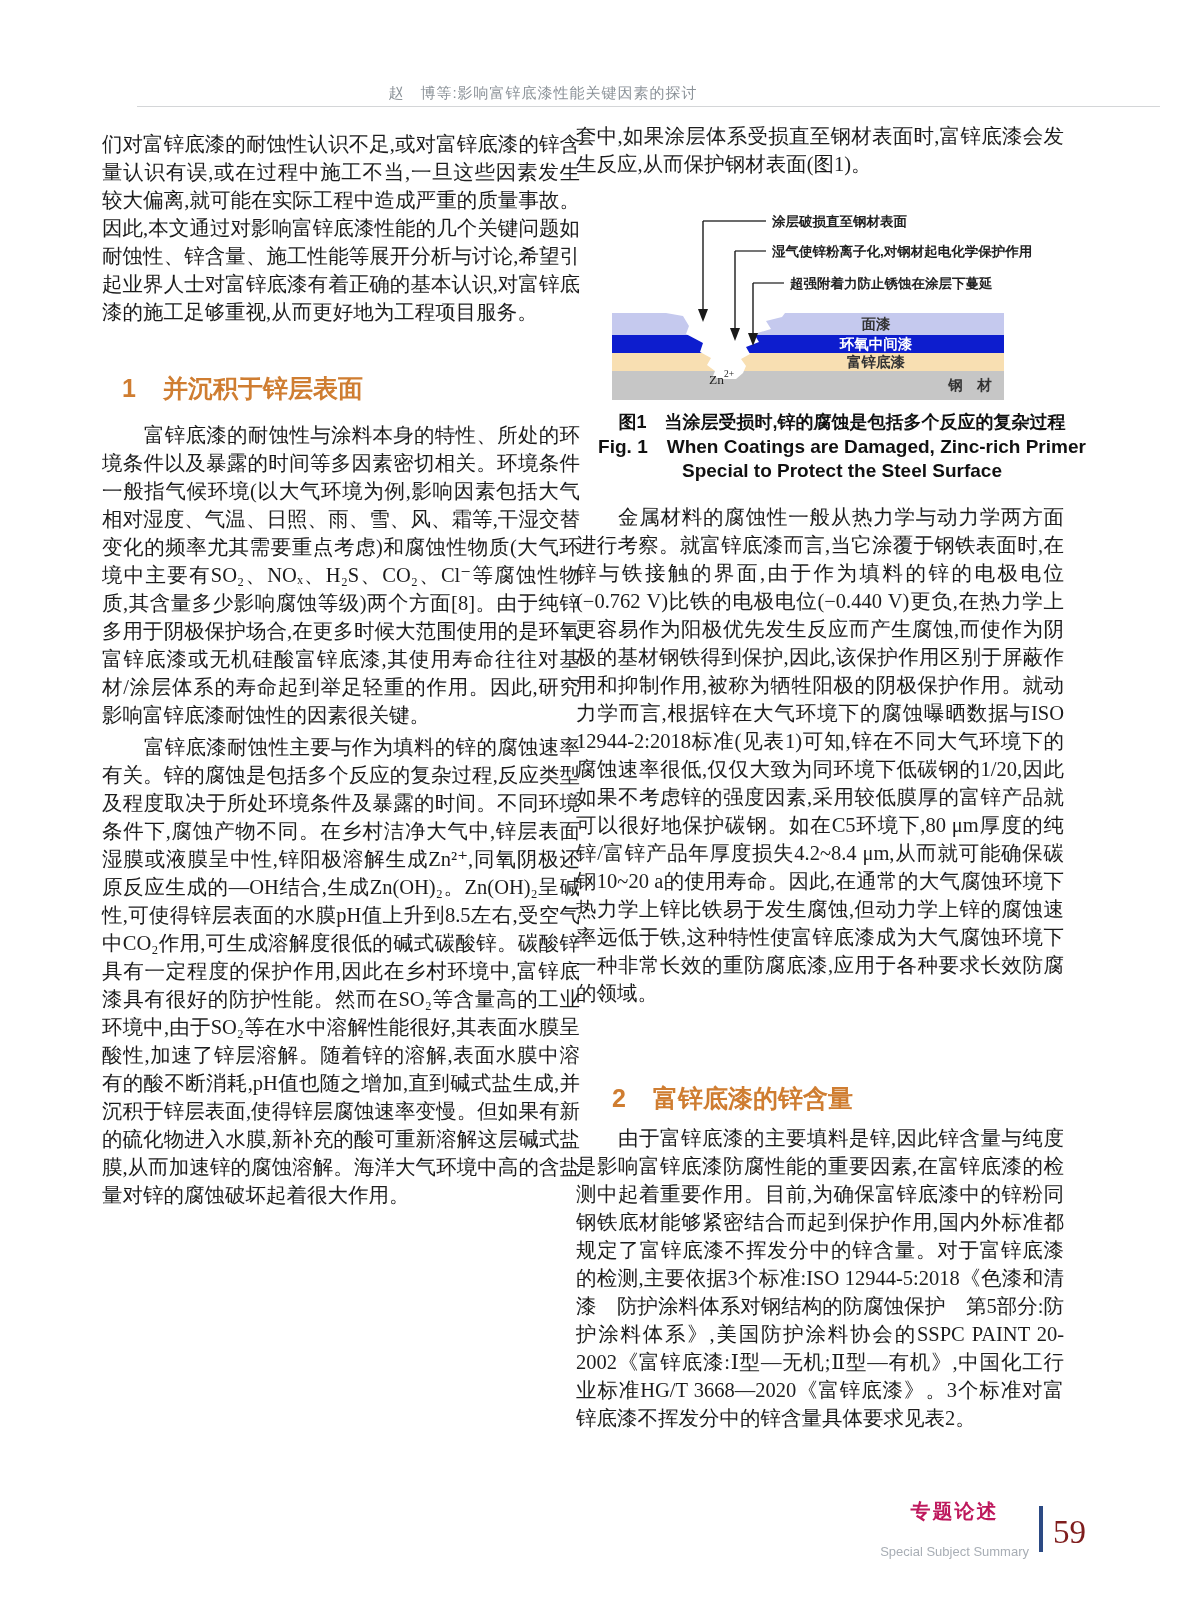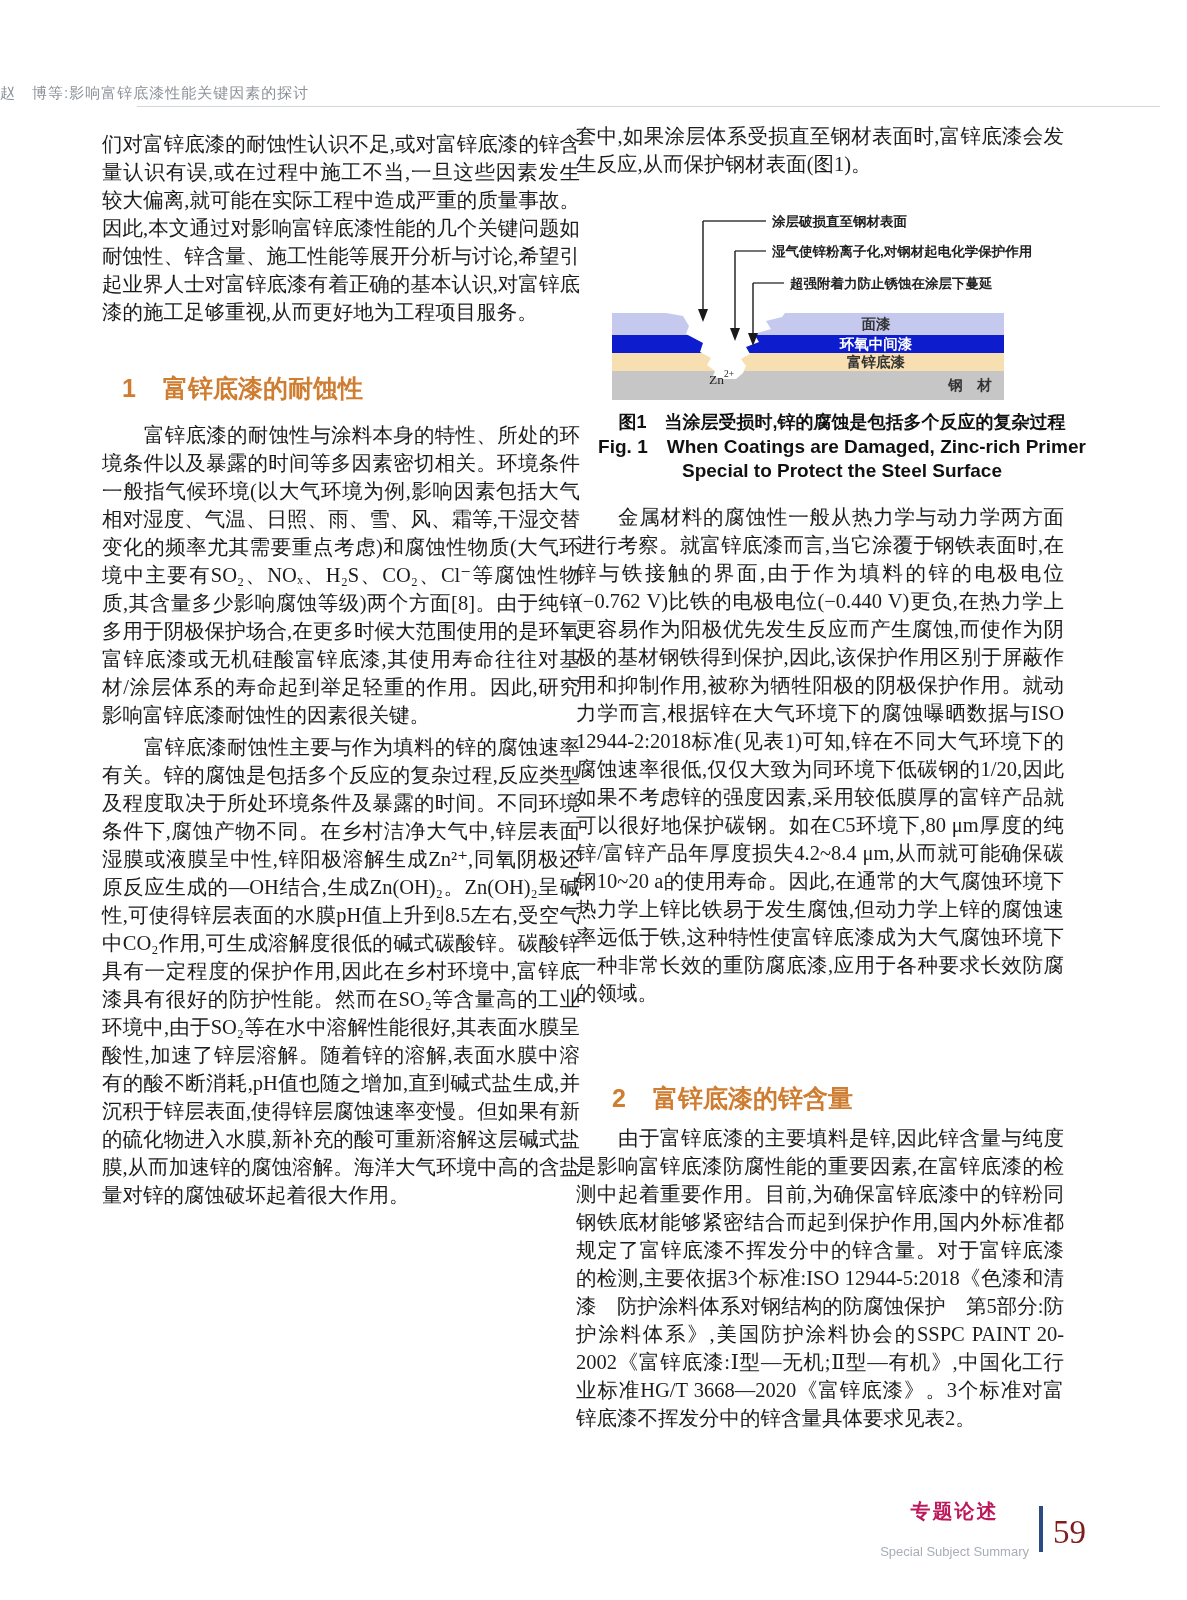--- a/index.html
+++ b/index.html
@@ -1,18 +1,18 @@
 <!DOCTYPE html>
 <html><head>
 <meta charset="utf-8">
 <style>
   html,body{margin:0;padding:0;background:#ffffff;}
   .page{position:relative;width:1187px;height:1600px;background:#ffffff;overflow:hidden;
         font-family:"Liberation Serif","DejaVu Serif",serif;}
-  .running-head{position:absolute;top:84px;left:0;width:1086px;text-align:left;
+  .running-head{position:absolute;top:84px;left:0;width:1086px;text-align:center;
         font-family:"Liberation Sans","DejaVu Sans",sans-serif;
         font-size:15px;color:#8b9298;letter-spacing:1px;}
   .head-rule{position:absolute;top:106px;left:137px;width:1023px;height:1px;background:#d4d6d8;}
 
   .par{position:absolute;width:478px;margin:0;
        font-family:"Liberation Serif","DejaVu Serif",serif;
        font-size:20.5px;line-height:28px;color:#1c1c1c;text-align:justify;}
   .par.right-col{left:576px;width:488px;}
   .par.left-col{left:102px;}
   .indent{text-indent:42px;}
@@ -48,21 +48,21 @@
 <div class="page">
 
   <div class="running-head">
     <span>赵　博等:影响富锌底漆性能关键因素的探讨</span>
   </div>
   <div class="head-rule"></div>
 
   <p class="par left-col" style="top:130px;">们对富锌底漆的耐蚀性认识不足,或对富锌底漆的锌含量认识有误,或在过程中施工不当,一旦这些因素发生较大偏离,就可能在实际工程中造成严重的质量事故。因此,本文通过对影响富锌底漆性能的几个关键问题如耐蚀性、锌含量、施工性能等展开分析与讨论,希望引起业界人士对富锌底漆有着正确的基本认识,对富锌底漆的施工足够重视,从而更好地为工程项目服务。</p>
 
   <h2 class="section-heading" id="heading-1">
-    <span class="sec-num">1</span><span class="sec-title">富锌底漆的耐蚀性</span>
+    <span class="sec-num">1</span><span class="sec-title">并沉积于锌层表面</span>
   </h2>
 
   <p class="par left-col indent" style="top:421px;">富锌底漆的耐蚀性与涂料本身的特性、所处的环境条件以及暴露的时间等多因素密切相关。环境条件一般指气候环境(以大气环境为例,影响因素包括大气相对湿度、气温、日照、雨、雪、风、霜等,干湿交替变化的频率尤其需要重点考虑)和腐蚀性物质(大气环境中主要有SO₂、NOₓ、H₂S、CO₂、Cl⁻等腐蚀性物质,其含量多少影响腐蚀等级)两个方面[8]。由于纯锌多用于阴极保护场合,在更多时候大范围使用的是环氧富锌底漆或无机硅酸富锌底漆,其使用寿命往往对基材/涂层体系的寿命起到举足轻重的作用。因此,研究影响富锌底漆耐蚀性的因素很关键。</p>
 
   <p class="par left-col indent" style="top:733px;">富锌底漆耐蚀性主要与作为填料的锌的腐蚀速率有关。锌的腐蚀是包括多个反应的复杂过程,反应类型及程度取决于所处环境条件及暴露的时间。不同环境条件下,腐蚀产物不同。在乡村洁净大气中,锌层表面湿膜或液膜呈中性,锌阳极溶解生成Zn²⁺,同氧阴极还原反应生成的—OH结合,生成Zn(OH)₂。Zn(OH)₂呈碱性,可使得锌层表面的水膜pH值上升到8.5左右,受空气中CO₂作用,可生成溶解度很低的碱式碳酸锌。碳酸锌具有一定程度的保护作用,因此在乡村环境中,富锌底漆具有很好的防护性能。然而在SO₂等含量高的工业环境中,由于SO₂等在水中溶解性能很好,其表面水膜呈酸性,加速了锌层溶解。随着锌的溶解,表面水膜中溶有的酸不断消耗,pH值也随之增加,直到碱式盐生成,并沉积于锌层表面,使得锌层腐蚀速率变慢。但如果有新的硫化物进入水膜,新补充的酸可重新溶解这层碱式盐膜,从而加速锌的腐蚀溶解。海洋大气环境中高的含盐量对锌的腐蚀破坏起着很大作用。</p>
 
 
   <p class="par right-col" style="top:122px;">套中,如果涂层体系受损直至钢材表面时,富锌底漆会发生反应,从而保护钢材表面(图1)。</p>
 
   <svg class="figure-svg" width="487" height="200" viewBox="0 0 487 200" font-family="Liberation Sans, DejaVu Sans, sans-serif">

